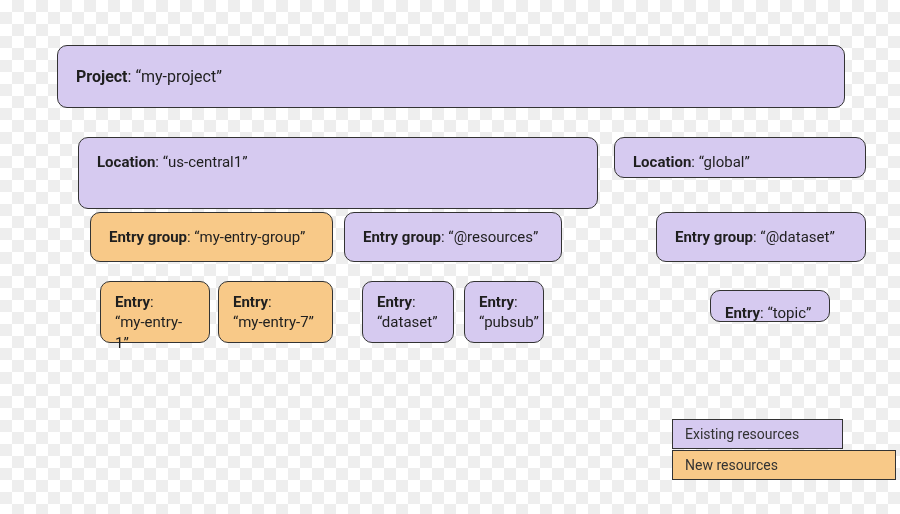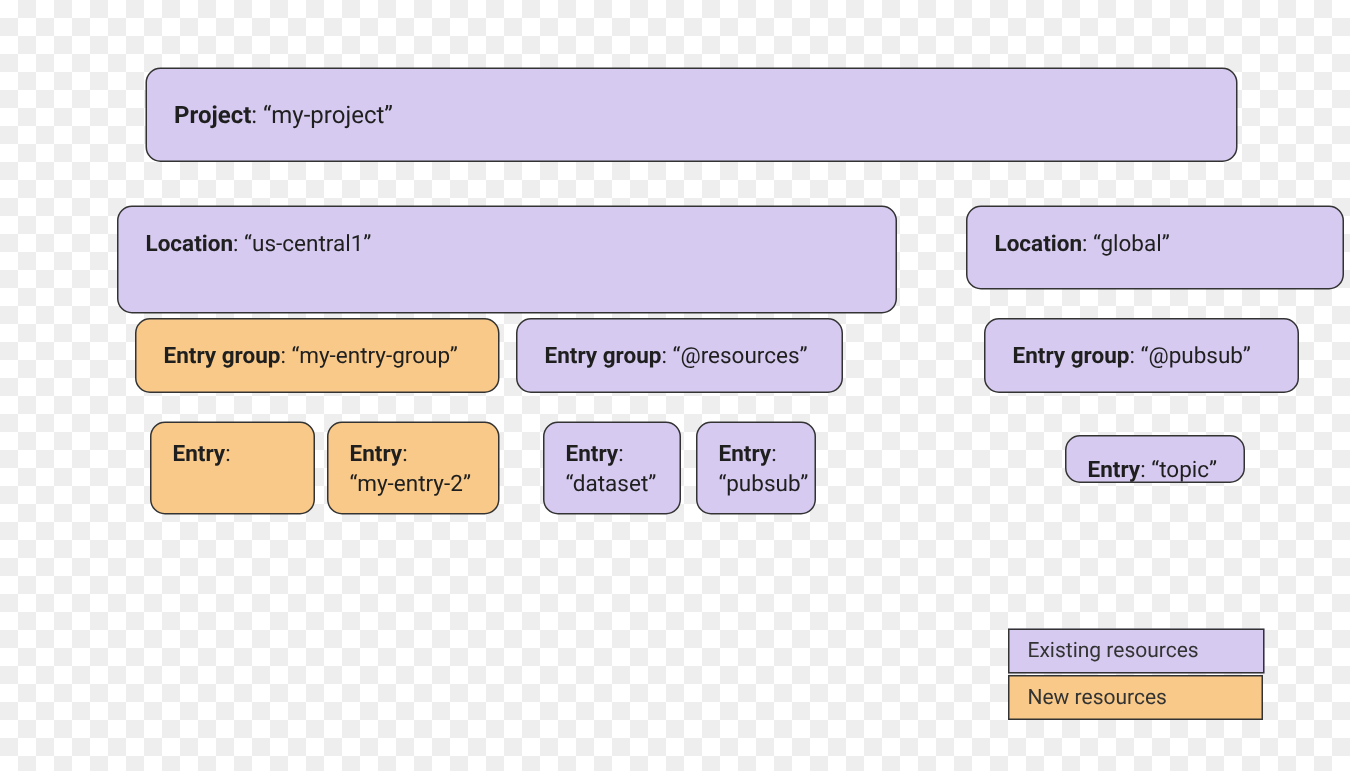--- a/index.html
+++ b/index.html
@@ -33,61 +33,62 @@
       position: absolute;
       border: 1px solid #333;
       padding: 6px 12px;
       font-size: 14px;
       color: #333;
     }
   </style>
 </head>
 <body>
 
-<div class="box lavender lg" style="left:57px; top:45px; width:728px; height:63px; padding-top:20px;margin-left:40px;">
+<div class="box lavender lg" style="left:57px; top:45px; width:788px; height:63px; padding-top:20px;">
   <span class="label">Project</span><span>: </span><span>“my-project”</span>
 </div>
 
 <div class="box lavender" style="left:78px; top:137px; width:520px; height:72px;">
   <span class="label">Location</span><span>: </span><span>“us-central1”</span>
 </div>
 
-<div class="box lavender" style="left:644px; top:137px; width:252px; height:56px;">
+<div class="box lavender" style="left:614px; top:137px; width:252px; height:41px;">
   <span class="label">Location</span><span>: </span><span>“global”</span>
 </div>
 
 <div class="box orange" style="left:90px; top:212px; width:243px; height:50px;">
   <span class="label">Entry group</span><span>: </span><span>“my-entry-group”</span>
 </div>
 
 <div class="box lavender" style="left:344px; top:212px; width:218px; height:50px;">
   <span class="label">Entry group</span><span>: </span><span>“@resources”</span>
 </div>
 
 <div class="box lavender" style="left:656px; top:212px; width:210px; height:50px;">
-  <span class="label">Entry group</span><span>: </span><span>“@pubsub”</span>
+  <span class="label">Entry group</span><span>: </span><span>“@dataset”</span>
 </div>
 
 <div class="box orange" style="left:100px; top:281px; width:110px; height:62px; padding:10px 14px;">
   <span class="label">Entry</span><span>:</span><br>
+  <span>“my-entry-1”</span>
 </div>
 
 <div class="box orange" style="left:218px; top:281px; width:115px; height:62px; padding:10px 14px;">
   <span class="label">Entry</span><span>:</span><br>
-  <span>“my-entry-2”</span>
+  <span>“my-entry-7”</span>
 </div>
 
 <div class="box lavender" style="left:362px; top:281px; width:92px; height:62px; padding:10px 14px;">
   <span class="label">Entry</span><span>:</span><br>
   <span>“dataset”</span>
 </div>
 
 <div class="box lavender" style="left:464px; top:281px; width:80px; height:62px; padding:10px 14px;">
   <span class="label">Entry</span><span>:</span><br>
   <span>“pubsub”</span>
 </div>
 
 <div class="box lavender" style="left:710px; top:290px; width:120px; height:32px; padding:12px 14px;">
   <span class="label">Entry</span><span>: </span><span>“topic”</span>
 </div>
 
 <div class="legend-box lavender" style="left:672px; top:419px; width:171px; height:30px;">Existing resources</div>
-<div class="legend-box orange" style="left:672px; top:450px; width:170px; height:30px;">New resources</div>
+<div class="legend-box orange" style="left:672px; top:450px; width:224px; height:30px;">New resources</div>
 
 </body></html>

